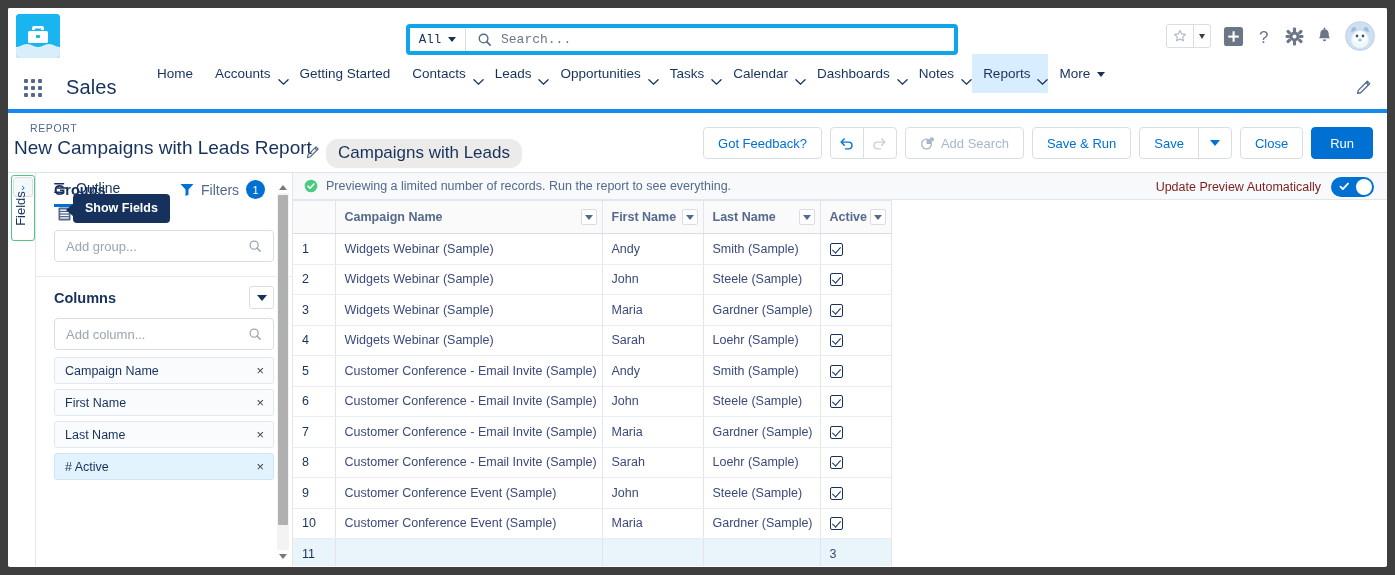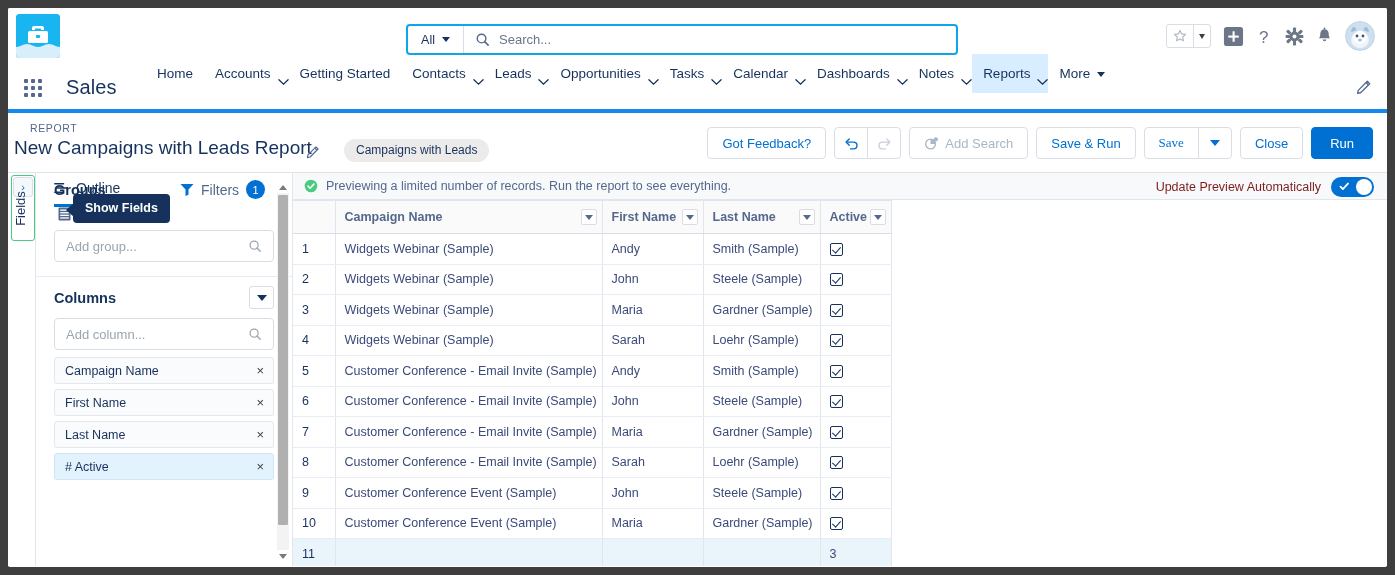--- a/index.html
+++ b/index.html
@@ -31,23 +31,24 @@
     border-radius: 4px;
     display: flex; align-items: center; justify-content: center;
     overflow: hidden;
   }
   .brand-logo svg { display:block; }
 
   .searchwrap {
     position: absolute; left: 398px; top: 16px;
     width: 552px; height: 31px;
     display: flex;
-    border: 2px solid #0ea5e9;
+    border: 4px solid #0ea5e9;
     border-radius: 4px;
     background: #fff;
+    font-family: Liberation Mono, monospace;
   }
   .search-scope {
     width: 56px; display:flex; align-items:center; justify-content:center;
     gap: 7px;
     border-right: 1px solid #d8dde6;
     font-size: 12.5px; color: #16325c;
   }
   .caret-dn {
     width:0;height:0;border-left:4px solid transparent;border-right:4px solid transparent;
     border-top:5px solid #16325c;
@@ -100,37 +101,37 @@
   
   .rheader {
     position:relative; height: 60px;
     background: #fff;
     border-bottom: 1px solid #dfe3e8;
   }
   .rlabel { position:absolute; left:22px; top:9px; font-size:10.5px; letter-spacing:.6px; color:#54698d; }
   .rtitle { position:absolute; left:6px; top:24px; font-size:19px; color:#16325c; }
   .rpencil { position:absolute; left:298px; top:31px; cursor:pointer; }
   .rchip {
-    position:absolute; left:336px; top:26px;
+    position:absolute; left:318px; top:26px;
     background:#ecebea; border-radius:12px;
-    padding:4px 12px 5px; font-size:12px; color:#16325c;
+    padding:4px 12px 5px; font-size:17px; color:#16325c;
   }
   .rbtns { position:absolute; right:14px; top:14px; display:flex; align-items:center; gap:8px; }
   .btn {
     height:32px; padding:0 14px;
     border:1px solid #d8dde6; border-radius:4px; background:#fff;
     font-size:13px; color:#0070d2;
     display:flex; align-items:center; justify-content:center; gap:6px;
     cursor:pointer; white-space:nowrap;
   }
   .btn.disabled { color:#a8b7c7; cursor:default; }
   .btn.primary { background:#0070d2; border-color:#0070d2; color:#fff; padding:0 18px; }
   .btn-group { display:flex; }
   .btn-group .btn { border-radius:0; margin-left:-1px; }
-  .btn-group .btn:first-child { border-radius:4px 0 0 4px; margin-left:0;font-family:Liberation Serif, serif;}
+  .btn-group .btn:first-child { border-radius:4px 0 0 4px; margin-left:0;}
   .btn-group .btn:last-child { border-radius:0 4px 4px 0; }
   .btn.icononly { width:34px; padding:0; }
   .tri-dn { width:0;height:0;border-left:5px solid transparent;border-right:5px solid transparent;border-top:6px solid #0070d2; }
 
   
   .body { position:relative; height: 393px; display:flex; background:#fff; }
 
   
   .fields-rail {
     position:relative; width: 28px;

